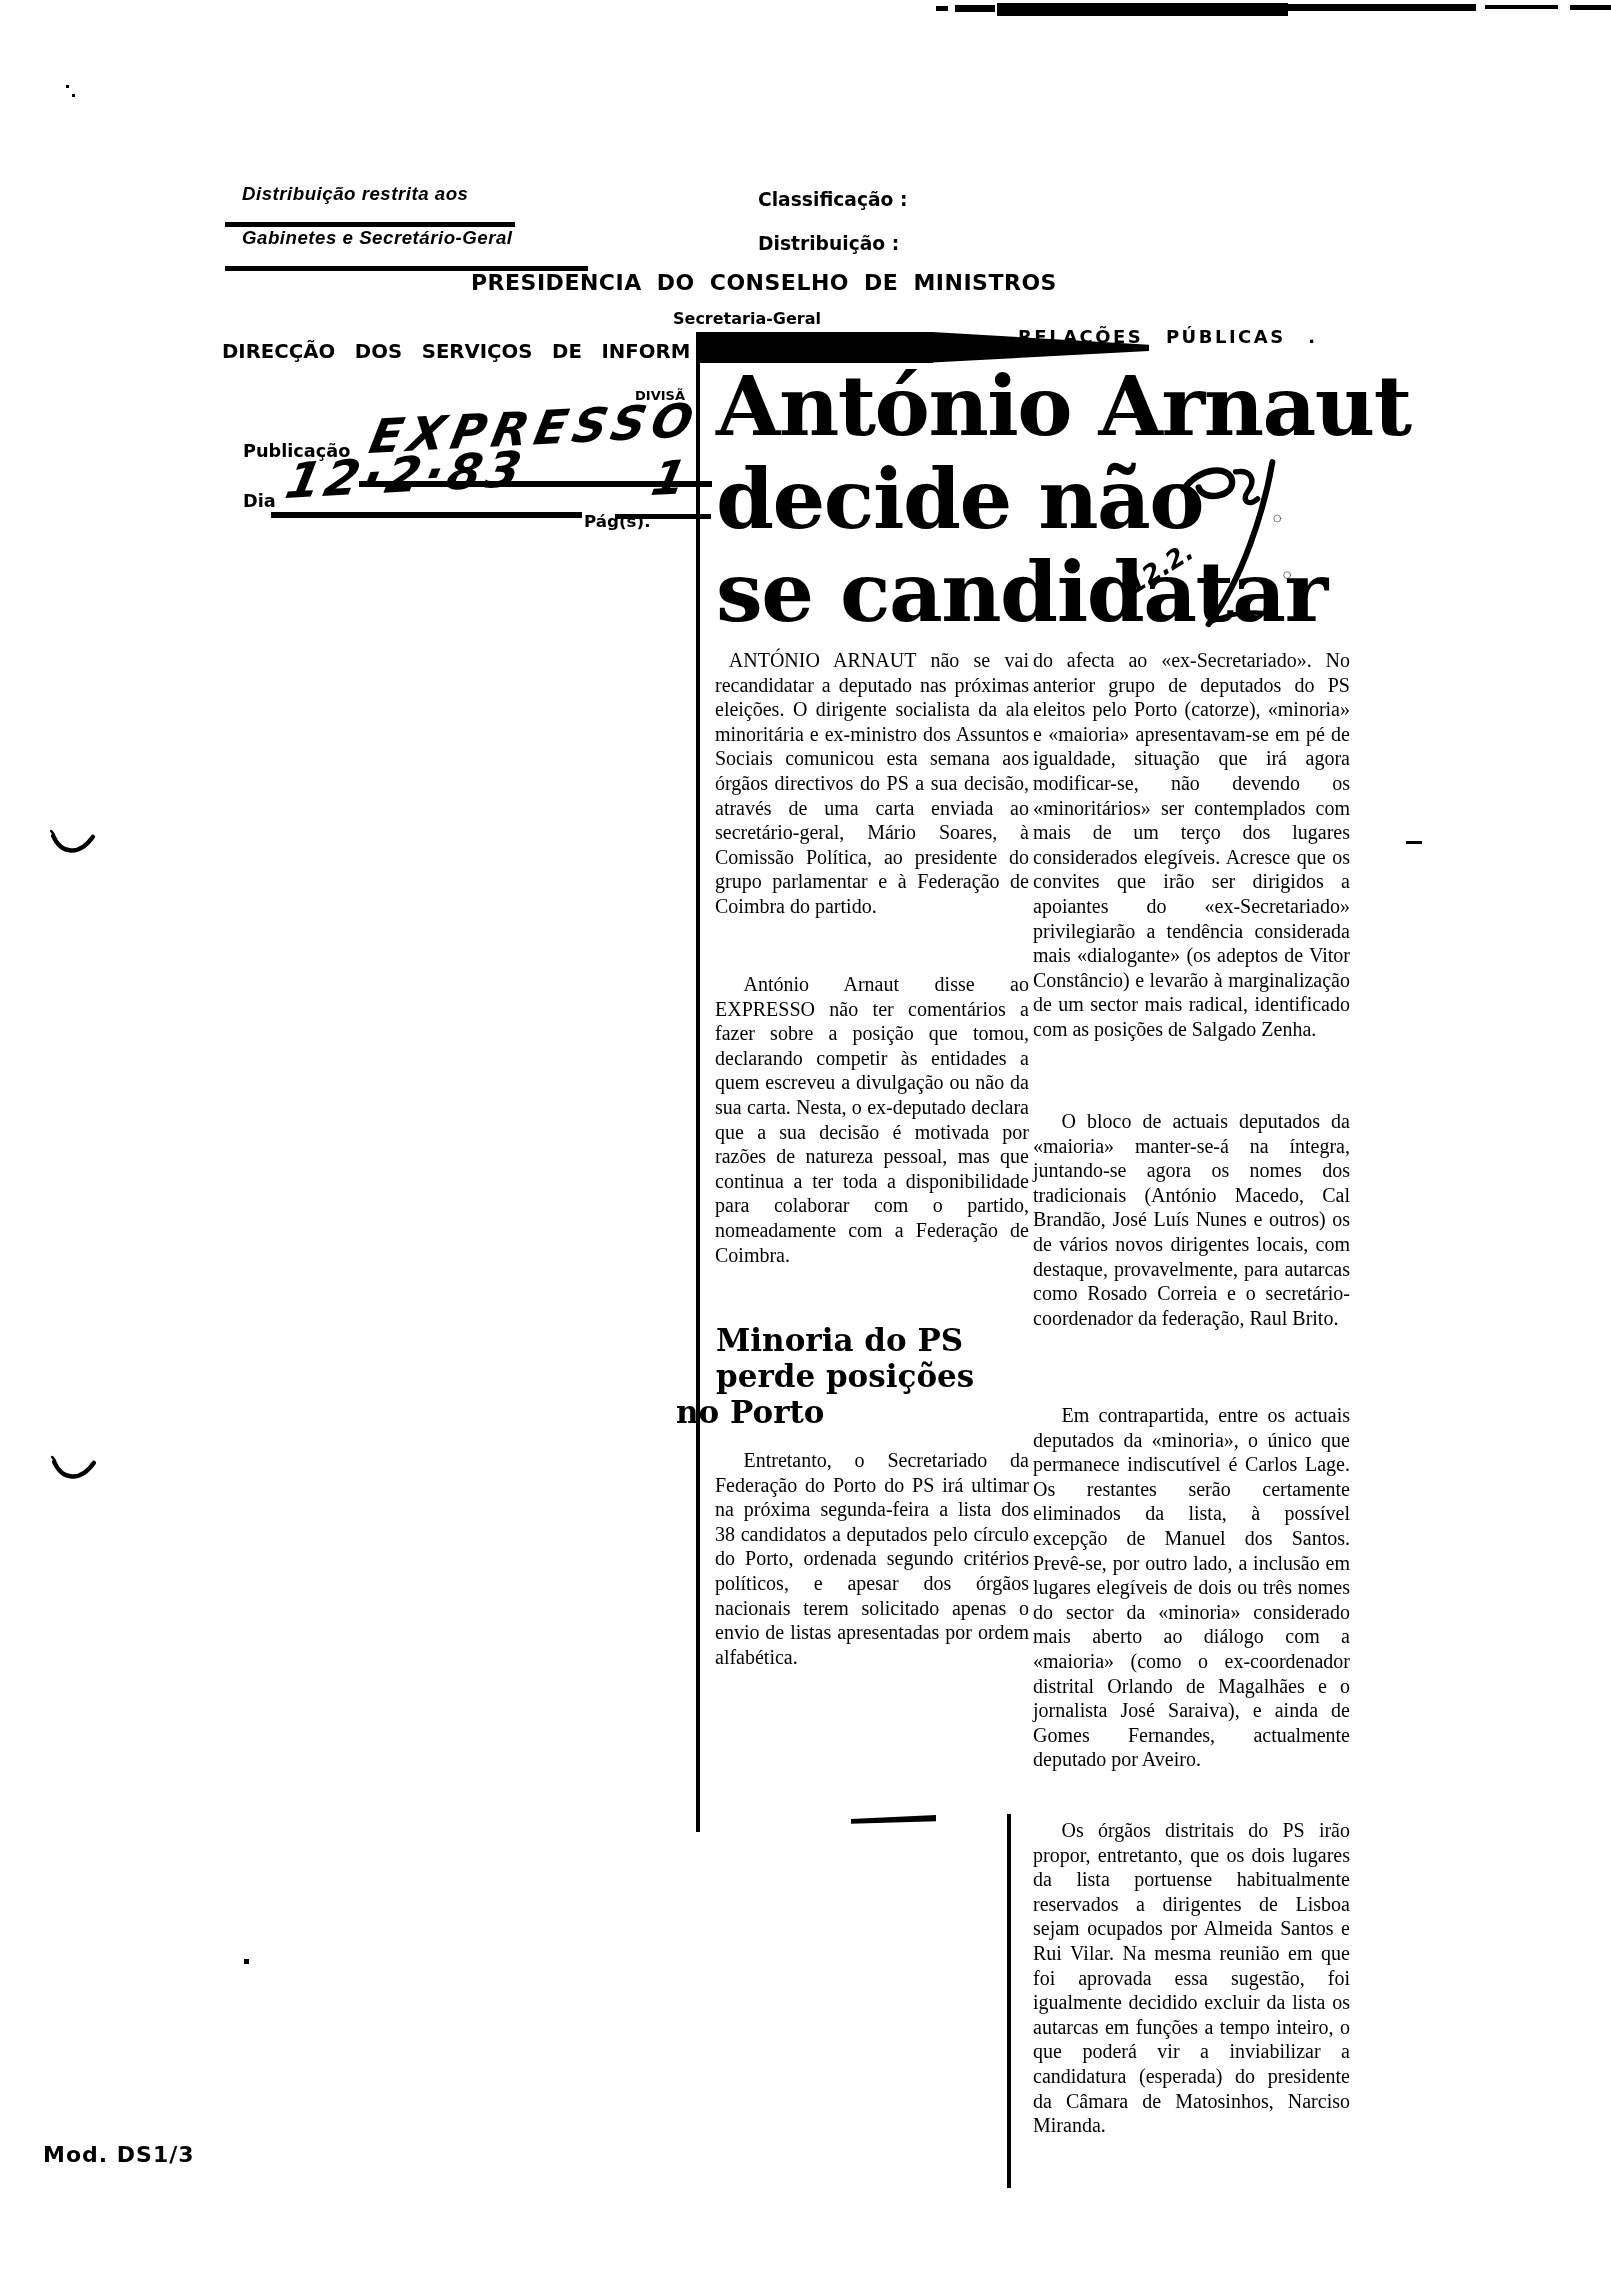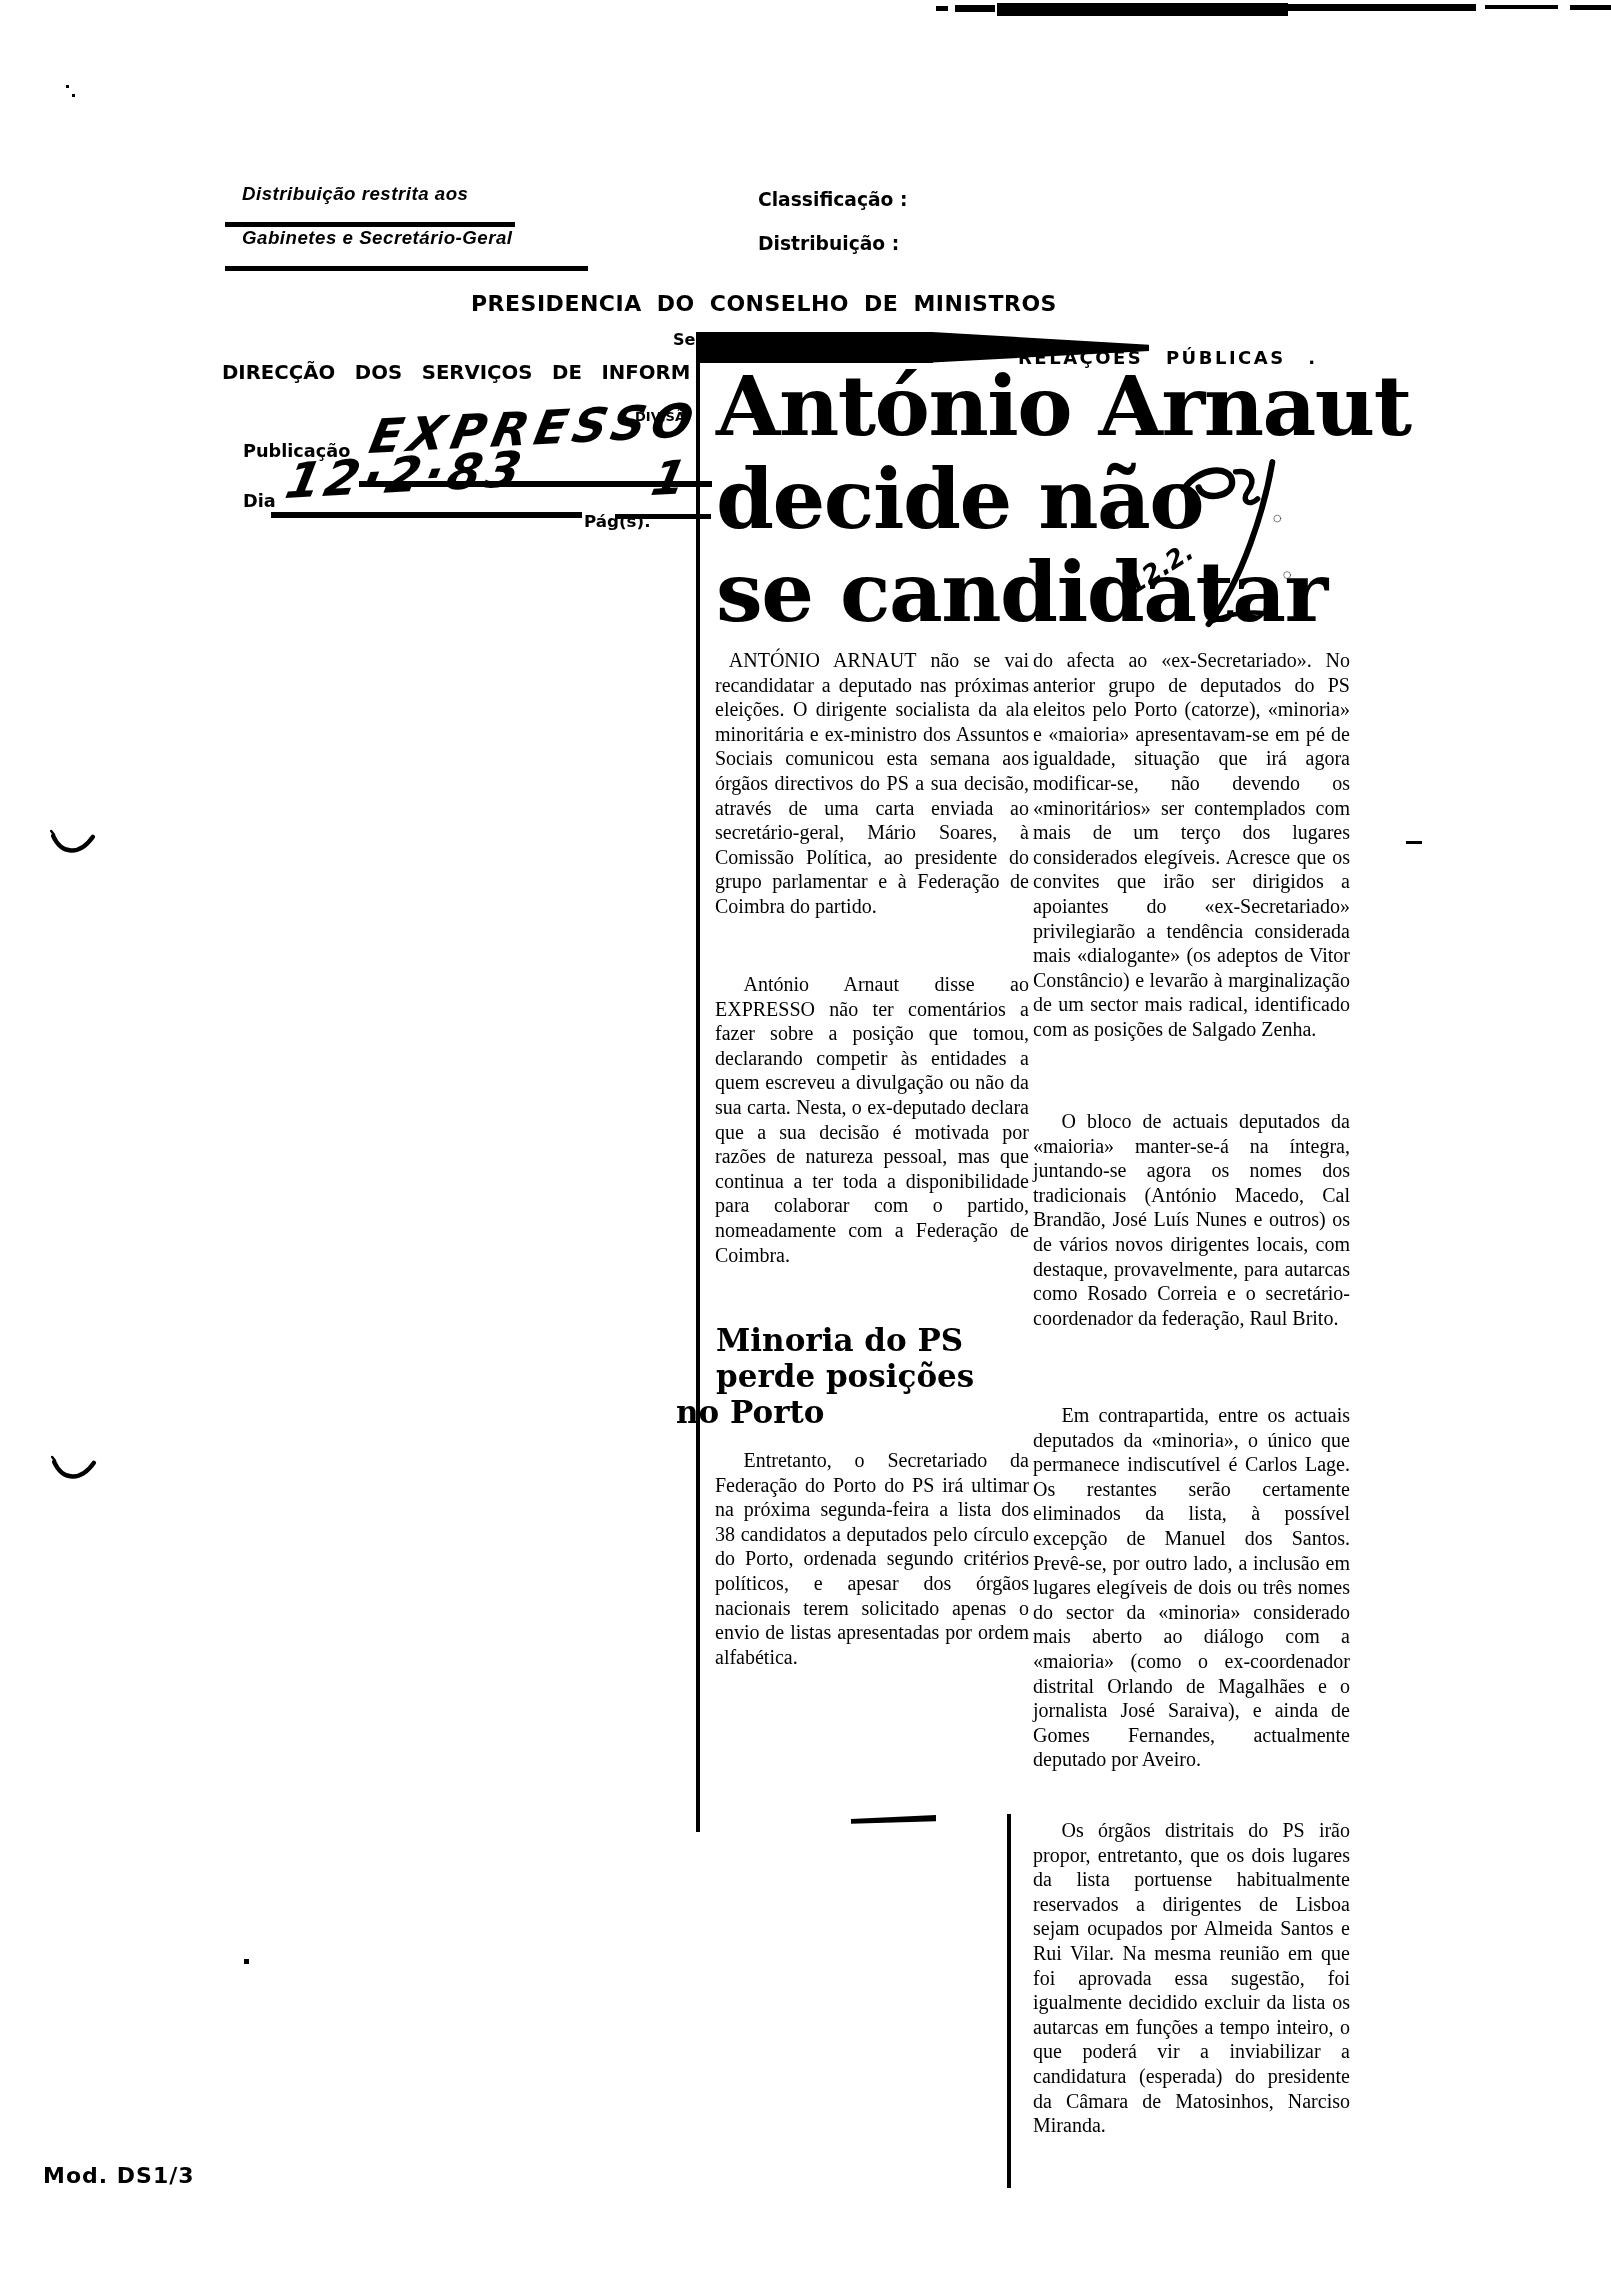--- a/index.html
+++ b/index.html
@@ -3,21 +3,21 @@
 <meta charset="utf-8">
 <style>
   html,body{margin:0;padding:0;background:#ffffff;}
   .page{position:relative;width:1612px;height:2295px;background:#ffffff;overflow:hidden;
         font-family:"Liberation Sans",sans-serif;color:#000;}
   .abs{position:absolute;}
   .ink{background:#000;}
   
   .script-label{font-family:"Liberation Sans",sans-serif;font-style:italic;font-weight:bold;
         font-size:18.7px;letter-spacing:0.5px;white-space:nowrap;}
-  .form-bold{font-family:"DejaVu Sans",sans-serif;font-weight:bold;white-space:nowrap;margin-top:21px;}
+  .form-bold{font-family:"DejaVu Sans",sans-serif;font-weight:bold;white-space:nowrap;}
   .org-title{font-size:22px;letter-spacing:0.5px;word-spacing:6.9px;}
   .org-sub{font-size:16px;}
   .direc{font-size:19.7px;word-spacing:12.8px;}
   .relacoes{font-size:18px;letter-spacing:2.5px;word-spacing:13.8px;height:20.6px;overflow:hidden;}
   .small-label{font-family:"DejaVu Sans",sans-serif;font-weight:bold;font-size:17.7px;white-space:nowrap;text-align:right;}
   .hand{font-family:"DejaVu Sans",sans-serif;font-style:italic;font-weight:bold;
         transform:skewX(-14deg) rotate(-3deg);transform-origin:left bottom;white-space:nowrap;}
   
   .headline{font-family:"DejaVu Serif",serif;font-weight:bold;font-size:83px;
         letter-spacing:-1.5px;white-space:nowrap;line-height:1;}

